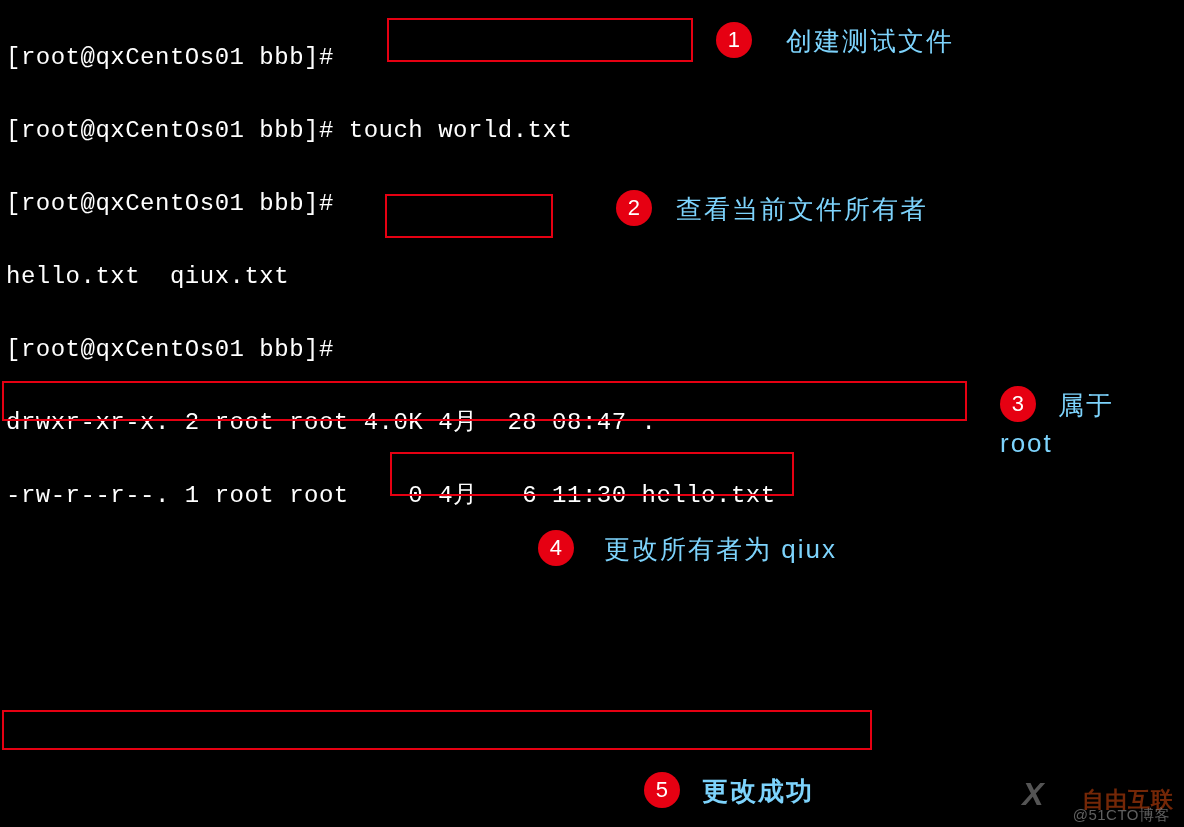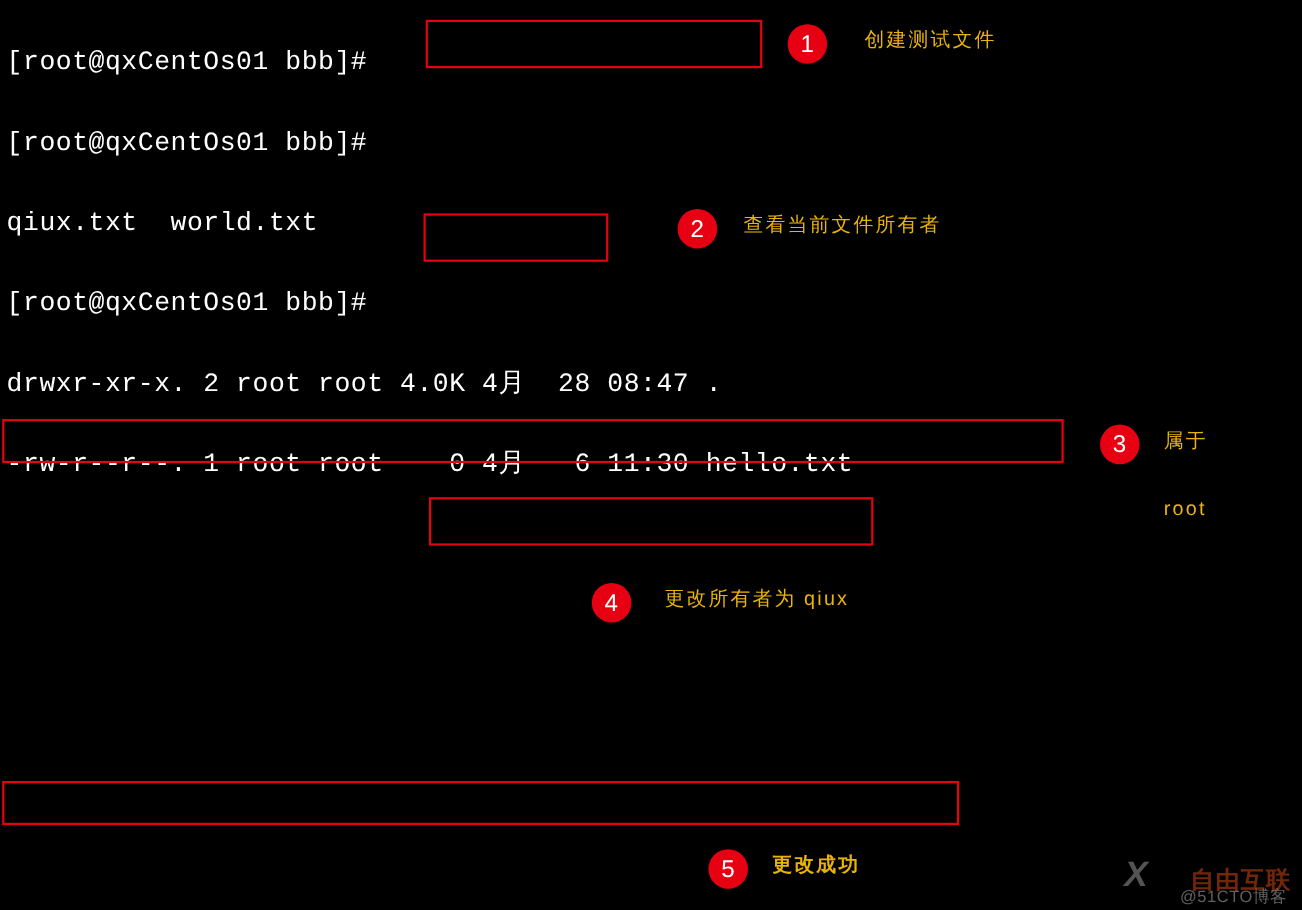--- a/index.html
+++ b/index.html
@@ -38,23 +38,23 @@
     color: #fff;
     font-family: Arial, sans-serif;
     font-size: 22px;
     font-weight: 500;
     display: flex;
     align-items: center;
     justify-content: center;
   }
   .annot {
     position: absolute;
-    color: #eab308;
+    color: #7dd3fc;
     font-family: "Microsoft YaHei", "PingFang SC", sans-serif;
-    font-size: 18px;
+    font-size: 26px;
     letter-spacing: 2px;
   }
   .watermark {
     position: absolute;
     right: 10px;
     bottom: 12px;
     color: #c2410c;
     font-family: Arial, sans-serif;
     font-size: 22px;
     font-weight: bold;
@@ -80,22 +80,23 @@
     font-weight: bold;
     font-style: italic;
     opacity: 0.55;
   }
 </style>
 </head>
 <body>
 
 <div class="terminal">
 <div class="line">[root@qxCentOs01 bbb]#</div>
+<div class="line">[root@qxCentOs01 bbb]# touch world.txt</div>
 <div class="line">[root@qxCentOs01 bbb]#</div>
-<div class="line">qiux.txt  world.txt</div>
+<div class="line">hello.txt  qiux.txt</div>
 <div class="line">[root@qxCentOs01 bbb]#</div>
 <div class="line">drwxr-xr-x. 2 root root 4.0K 4月  28 08:47 .</div>
 <div class="line">-rw-r--r--. 1 root root    0 4月   6 11:30 hello.txt</div>
 
 
 
 
 
 
 
@@ -113,19 +114,19 @@
 
 <div class="badge" style="left:716px; top:22px;">1</div>
 <div class="badge" style="left:616px; top:190px;">2</div>
 <div class="badge" style="left:1000px; top:386px;">3</div>
 <div class="badge" style="left:538px; top:530px;">4</div>
 <div class="badge" style="left:644px; top:772px;">5</div>
 
 <div class="annot" style="left:786px; top:24px;">创建测试文件</div>
 <div class="annot" style="left:676px; top:192px;">查看当前文件所有者</div>
 <div class="annot" style="left:1058px; top:388px;">属于</div>
-<div class="annot" style="left:1058px; top:428px;margin-top:24px;">root</div>
+<div class="annot" style="left:1000px; top:428px;">root</div>
 <div class="annot" style="left:604px; top:532px;">更改所有者为 qiux</div>
 <div class="annot" style="left:702px; top:774px;font-weight:bold;">更改成功</div>
 
 <div class="watermark-x">X</div>
 <div class="watermark">自由互联</div>
 <div class="watermark-sub">@51CTO博客</div>
 
 </body></html>

